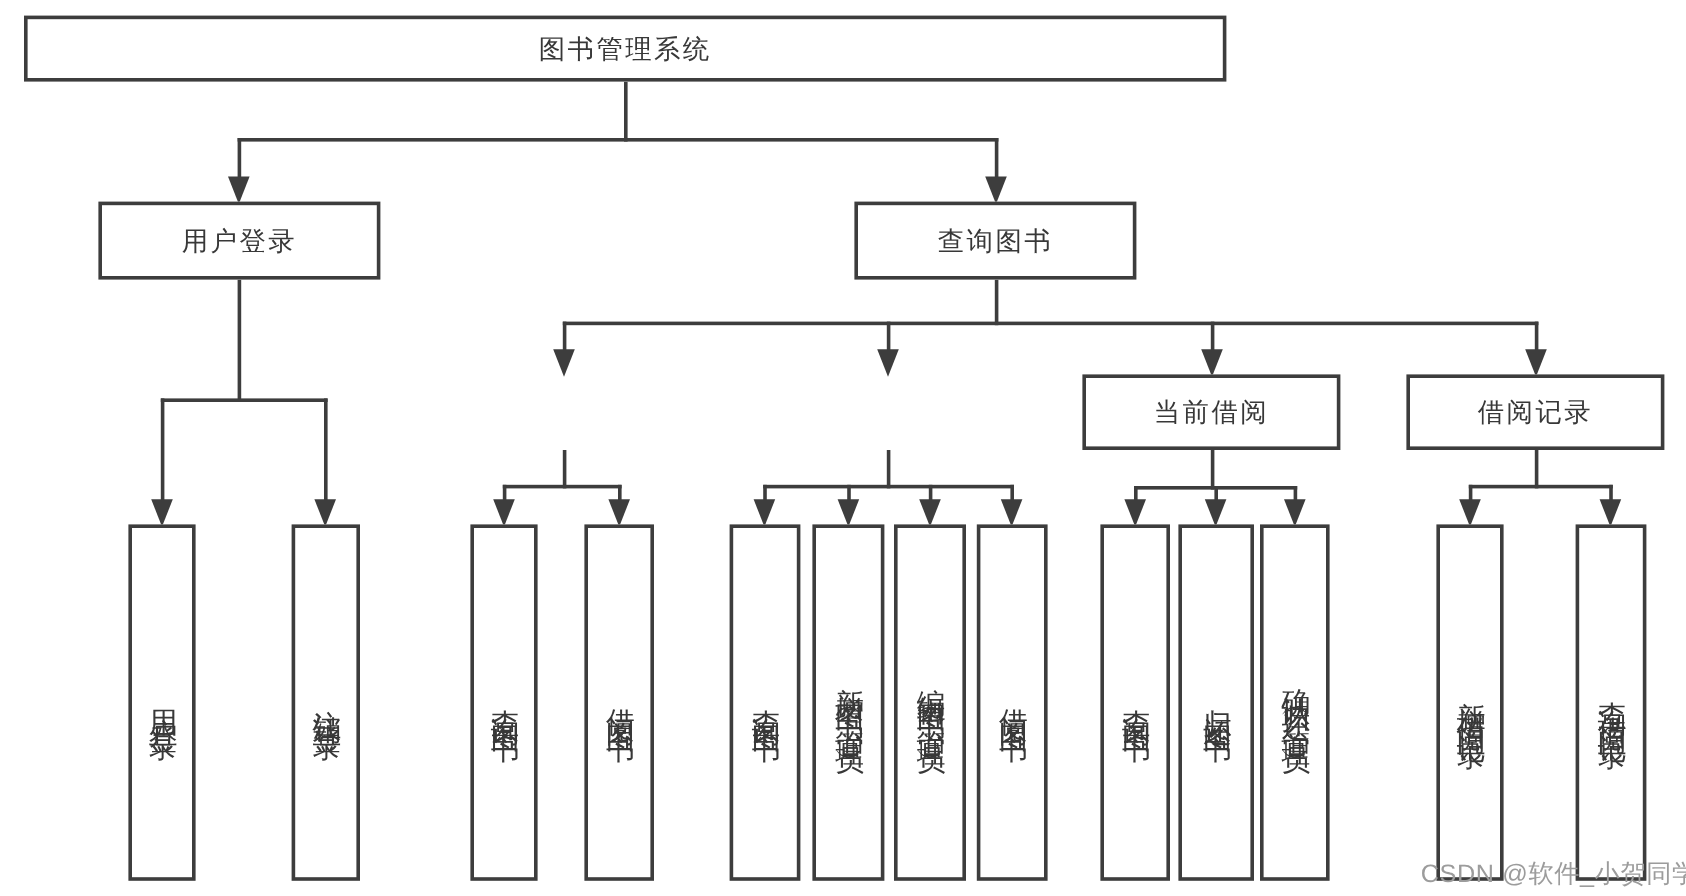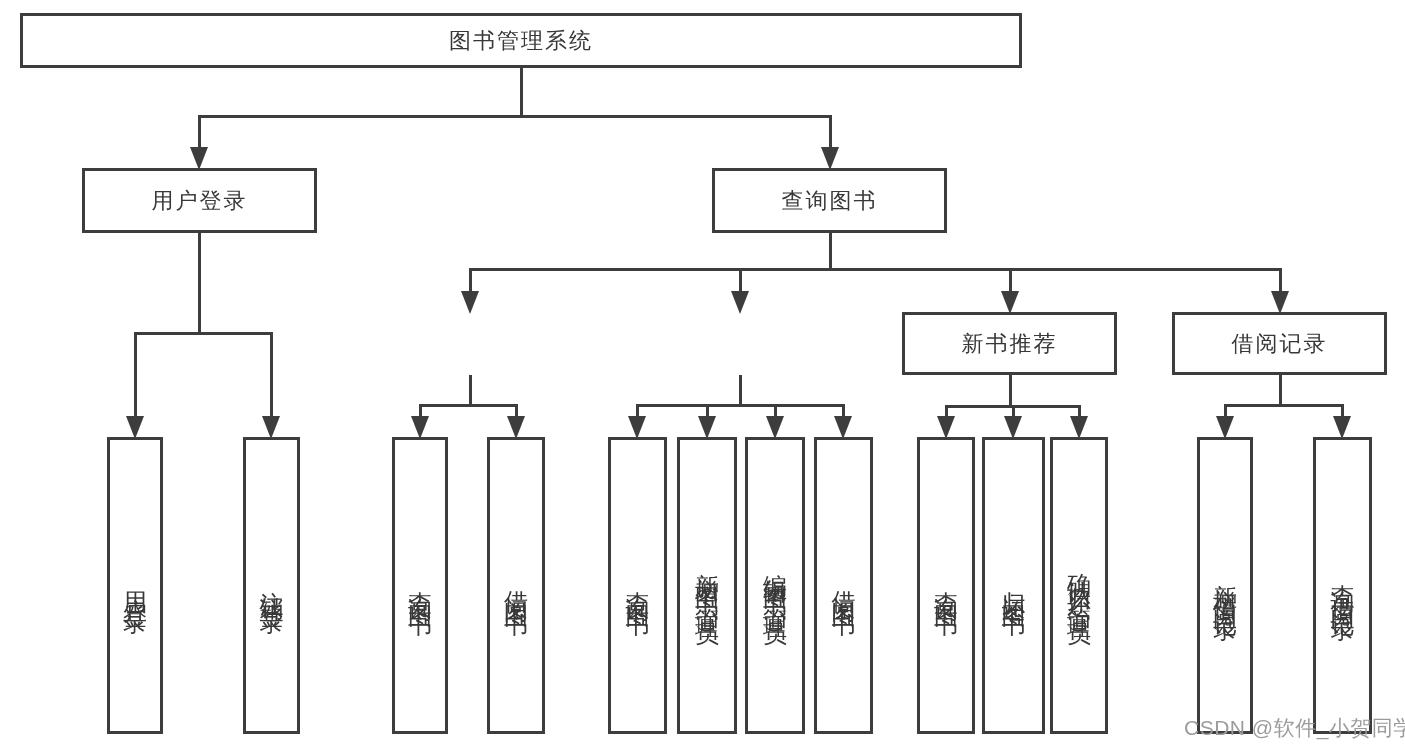--- a/index.html
+++ b/index.html
@@ -114,21 +114,21 @@
     <div class="node h" style="left: 20px; top: 13px; width: 1002px; height: 55px;">
       <span class="lbl">图书管理系统</span>
     </div>
     <div class="node h" style="left: 82px; top: 168px; width: 235px; height: 65px;">
       <span class="lbl">用户登录</span>
     </div>
     <div class="node h" style="left: 712px; top: 168px; width: 235px; height: 65px;">
       <span class="lbl">查询图书</span>
     </div>
     <div class="node h" style="left: 902px; top: 312px; width: 215px; height: 63px;">
-      <span class="lbl">新书推荐</span>
+      <span class="lbl">当前借阅</span>
     </div>
     <div class="node h" style="left: 1172px; top: 312px; width: 215px; height: 63px;">
       <span class="lbl">借阅记录</span>
     </div>
     <div class="node v" style="left: 107px; top: 437px; width: 56px; height: 297px;">
       <span class="lbl">用户登录</span>
     </div>
     <div class="node v" style="left: 243px; top: 437px; width: 57px; height: 297px;">
       <span class="lbl">注销登录</span>
     </div>

